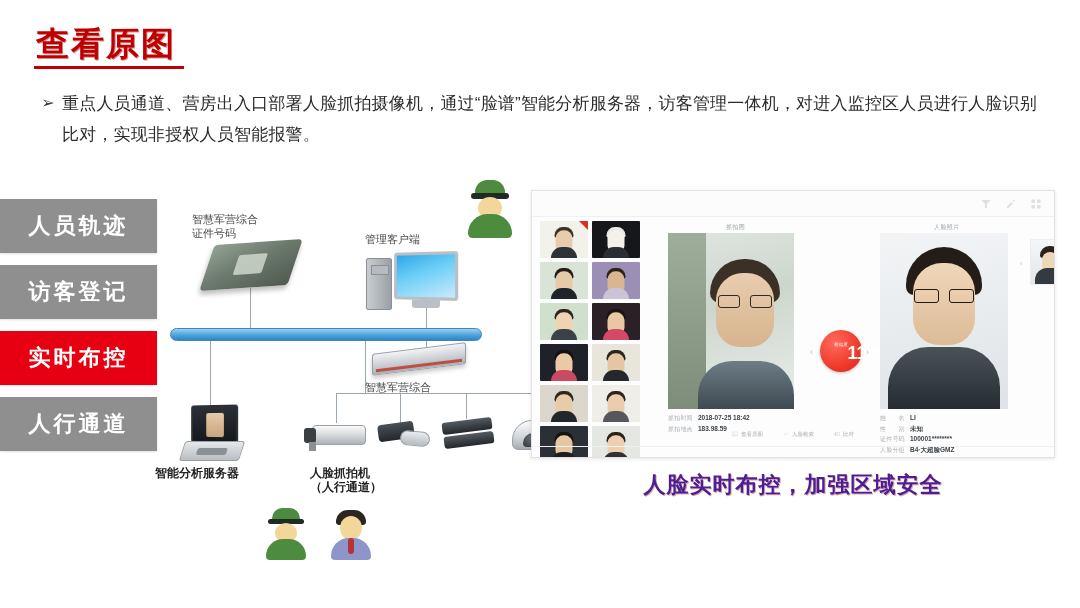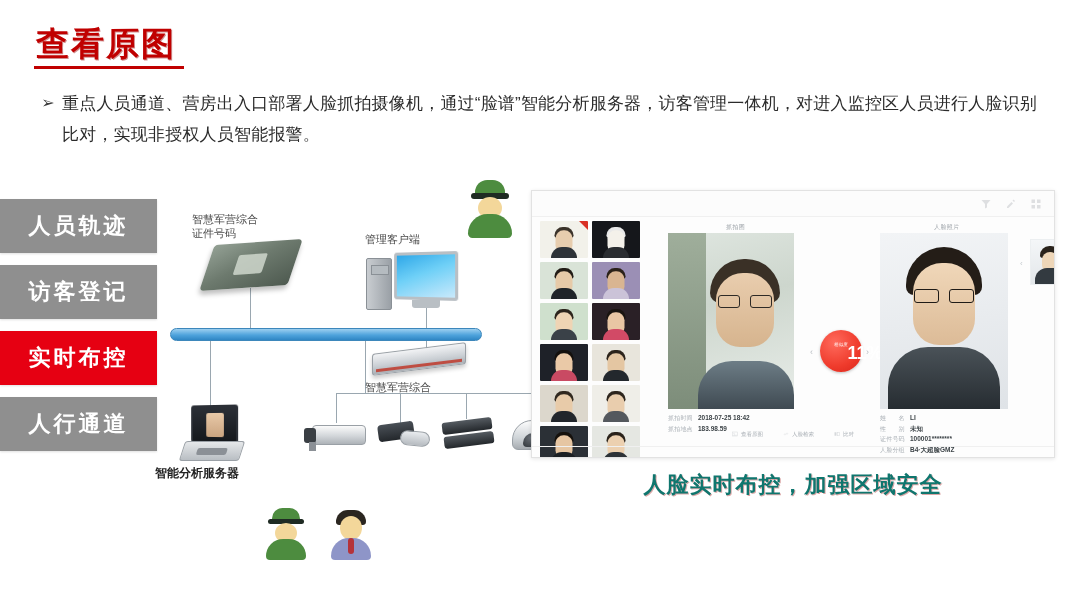--- a/index.html
+++ b/index.html
@@ -359,21 +359,21 @@
   }
   .foot-btn { display:flex; align-items:center; gap: 3px; }
   .foot-ico { width:6px; height:6px; opacity:.45; }
   .app-footrule {
     position:absolute; left:0; right:0; bottom: 10px; height:1px; background:#f0f0f0;
   }
 
   
   .caption {
     position:absolute; left: 531px; top: 470px; width: 524px;
-    text-align:center; color:#0f766e; font-size: 22px; font-weight:bold;
+    text-align:center; color:#4c1d95; font-size: 22px; font-weight:bold;
     letter-spacing: 1px;
     text-shadow: 1px 1px 0 rgba(150,0,0,.35);
   }
 </style>
 </head>
 <body>
 
 <div class="slide">
 
   <div class="title">查看原图</div>
@@ -440,20 +440,24 @@
     <div class="dev cam-dual">
       <div class="cam-dual-a"></div>
       <div class="cam-dual-b"></div>
     </div>
     <div class="dev cam-flat">
       <div class="cam-flat-a"></div>
       <div class="cam-flat-b"></div>
     </div>
     <div class="dev cam-dome"></div>
 
+    <div class="topo-label lbl-capture">
+      <div>人脸抓拍机</div>
+      <div>（人行通道）</div>
+    </div>
   </div>
 
   <div class="avatar" style="left:466px; top:180px; width:48px; height:58px;">
     <div class="av-cap" style="left:9px;  top:0;   width:30px; height:14px; background:#4d8c3f;"></div>
     <div class="av-brim" style="left:5px;  top:13px;width:38px; height:6px;  background:#1f2b23;"></div>
     <div class="av-head" style="left:12px; top:17px;width:24px; height:22px; background:#f3d79a;"></div>
     <div class="av-body" style="left:2px;  top:34px;width:44px; height:24px; background:#4d8c3f;"></div>
   </div>
 
   <div class="avatar" style="left:265px; top:508px; width:42px; height:52px;">

